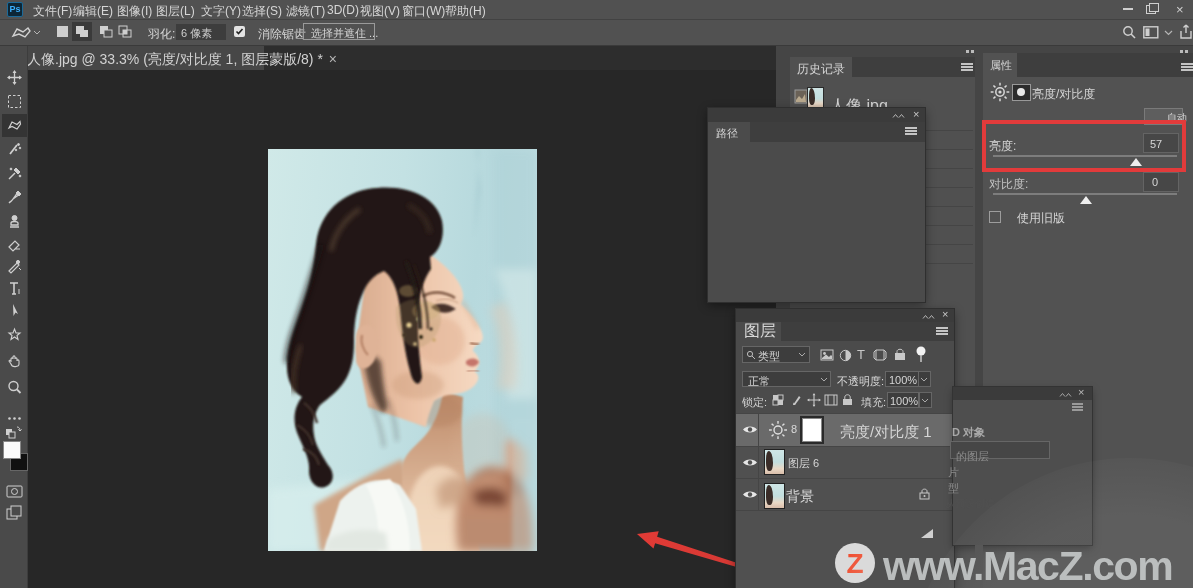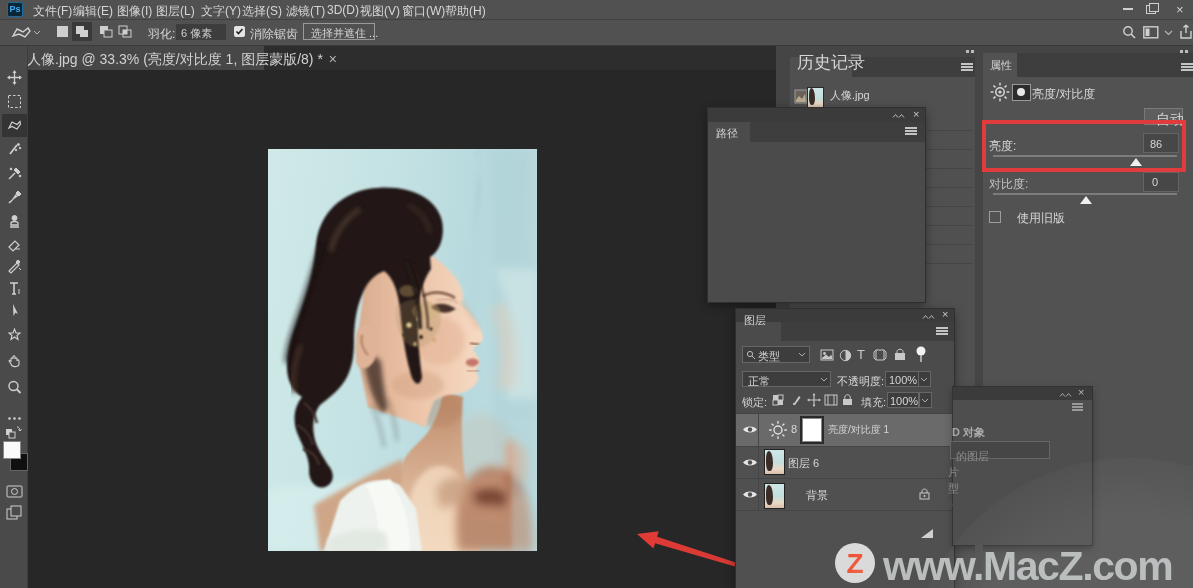--- a/index.html
+++ b/index.html
@@ -175,21 +175,21 @@
       <rect x="5" y="5" width="8" height="7" fill="none" stroke="#cfcfcf"></rect>
       <rect x="5" y="5" width="4" height="4" fill="#cfcfcf"></rect>
     </svg>
  <div class="abs tx" style="left:148px;top:7px">羽化:</div>
  <div class="abs" style="left:176px;top:5px;width:50px;height:16px;background:#3d3d3d"></div>
  <div class="abs tx" style="left:181px;top:7px;font-size:11px;color:#cfcfcf">6 像素</div>
  <div class="abs" style="left:234px;top:7px;width:11px;height:11px;background:#e4e4e4;border-radius:2px"></div>
  <svg class="abs" style="left:234px;top:7px" width="11" height="11">
       <path d="M2.5 5.5 L4.5 7.5 L8.5 3" stroke="#222" stroke-width="1.6" fill="none"></path>
     </svg>
- <div class="abs tx" style="left:250px;top:7px">消除锯齿</div>
+ <div class="abs tx" style="left:258px;top:7px">消除锯齿</div>
  <div class="abs" style="left:303px;top:4px;width:72px;height:17px;border:1px solid #9a9a9a;box-sizing:border-box"></div>
  <div class="abs tx" style="left:311px;top:7px;font-size:11px">选择并遮住 ...</div>
  <svg class="abs" style="left:1122px;top:6px" width="14" height="14">
       <circle cx="6" cy="6" r="4.2" stroke="#cfcfcf" fill="none" stroke-width="1.4"></circle>
       <path d="M9 9 L13 13" stroke="#cfcfcf" stroke-width="1.6"></path>
     </svg>
  <svg class="abs" style="left:1143px;top:7px" width="16" height="13">
       <rect x="0.8" y="0.8" width="14" height="11" stroke="#cfcfcf" fill="none" stroke-width="1.4"></rect>
       <rect x="2.5" y="2.5" width="4" height="7.5" fill="#cfcfcf"></rect>
     </svg>
@@ -283,34 +283,34 @@
       <rect x="1" y="4" width="10" height="10" stroke="#cfcfcf" fill="none"></rect>
       <rect x="5" y="1" width="10" height="10" stroke="#cfcfcf" fill="#4a4a4a"></rect>
     </svg>
   </div>
 
 <div class="abs" style="left:776px;top:46px;width:417px;height:542px;background:#454545"></div>
 
 <div class="abs" style="left:790px;top:57px;width:185px;height:531px;background:#505050"></div>
 <div class="abs" style="left:790px;top:57px;width:185px;height:20px;background:#3e3e3e"></div>
 <div class="abs" style="left:790px;top:57px;width:62px;height:20px;background:#505050"></div>
-<div class="abs tx" style="left:797px;top:51px;font-size:17px">历史记录</div>
+<div class="abs tx" style="left:797px;top:61px;font-size:12px">历史记录</div>
 <div class="abs" id="hist-menu" style="left:961px;top:63px;width:12px;height:1.5px;background:#c9c9c9;box-shadow:0 4px #c9c9c9,0 8px #c9c9c9;opacity:.0"></div>
 <div class="abs" style="left:961px;top:63px;width:12px;height:2px;background:#c4c4c4"></div>
 <div class="abs" style="left:961px;top:66px;width:12px;height:2px;background:#c4c4c4"></div>
 <div class="abs" style="left:961px;top:69px;width:12px;height:2px;background:#c4c4c4"></div>
 <div class="abs" id="histrow" style="left:790px;top:85px;width:185px;height:24px">
     <svg class="abs" style="left:4px;top:3px" width="15" height="17">
       <rect x="1" y="2" width="12" height="13" fill="#6b6257"></rect>
       <path d="M2 12 L5 8 L8 11 L11 6 L12 14 L2 14 Z" fill="#b9a98e"></path>
       <rect x="1" y="2" width="12" height="13" fill="none" stroke="#999"></rect>
     </svg>
     <div class="abs" style="left:17px;top:2px;width:15px;height:19px;background:linear-gradient(180deg,#cfe4e4 0%,#c4dede 55%,#e8d9c8 80%,#d9c2ae 100%);border:1px solid #2a2a2a"></div>
     <div class="abs" style="left:19px;top:3px;width:6px;height:17px;background:#3a2d28;border-radius:40% 60% 40% 40%"></div>
-    <div class="abs tx" style="left:40px;top:3px;font-size:11px">人像.jpg</div>
+    <div class="abs tx" style="left:40px;top:11px;font-size:16px">人像.jpg</div>
   </div>
 <div class="abs" id="histlines" style="left:790px;top:110px;width:185px;height:200px">
     <div class="abs" style="left:2px;top:20px;width:181px;height:1px;background:#454545"></div>
     <div class="abs" style="left:2px;top:39px;width:181px;height:1px;background:#454545"></div>
     <div class="abs" style="left:2px;top:58px;width:181px;height:1px;background:#454545"></div>
     <div class="abs" style="left:2px;top:77px;width:181px;height:1px;background:#454545"></div>
     <div class="abs" style="left:2px;top:96px;width:181px;height:1px;background:#454545"></div>
     <div class="abs" style="left:2px;top:115px;width:181px;height:1px;background:#454545"></div>
     <div class="abs" style="left:2px;top:134px;width:181px;height:1px;background:#454545"></div>
     <div class="abs" style="left:2px;top:153px;width:181px;height:1px;background:#454545"></div>
@@ -341,24 +341,24 @@
         <line x1="10.999999999999998" y1="4.5" x2="10.999999999999998" y2="1.6999999999999993"></line>
         <line x1="15.596194077712557" y1="6.40380592228744" x2="17.57609306503489" y2="4.423906934965106"></line>
       </g>
       <circle cx="11" cy="11" r="1.6" fill="#d8d8d8"></circle>
     </svg>
     <div class="abs" style="left:29px;top:7px;width:17px;height:15px;background:#2c2c2c;border:1px solid #999">
       <div class="abs" style="left:4px;top:3px;width:8px;height:8px;border-radius:50%;background:#e8e8e8"></div>
     </div>
     <div class="abs tx" style="left:49px;top:9px">亮度/对比度</div>
     <div class="abs" style="left:161px;top:31px;width:39px;height:17px;background:#5e5e5e;border:1px solid #7a7a7a;box-sizing:border-box"></div>
-    <div class="abs tx" style="left:173px;top:34px;font-size:14px">自动</div>
+    <div class="abs tx" style="left:184px;top:34px;font-size:10px">自动</div>
     <div class="abs tx" style="left:6px;top:61px">亮度:</div>
     <div class="abs" style="left:160px;top:56px;width:36px;height:20px;background:#474747;border:1px solid #646464;box-sizing:border-box"></div>
-    <div class="abs tx" style="left:167px;top:61px;font-size:11px">86</div>
+    <div class="abs tx" style="left:167px;top:61px;font-size:11px">57</div>
     <div class="abs" style="left:10px;top:78px;width:184px;height:2px;background:#7d7d7d"></div>
     <svg class="abs" style="left:146px;top:80px" width="14" height="10">
       <path d="M7 1 L13 9 L1 9 Z" fill="#efefef"></path>
     </svg>
     <div class="abs tx" style="left:6px;top:99px;color:#c2c2c2">对比度:</div>
     <div class="abs" style="left:160px;top:95px;width:36px;height:20px;background:#474747;border:1px solid #646464;box-sizing:border-box"></div>
     <div class="abs tx" style="left:169px;top:99px;font-size:11px">0</div>
     <div class="abs" style="left:10px;top:116px;width:184px;height:2px;background:#7d7d7d"></div>
     <svg class="abs" style="left:96px;top:118px" width="14" height="10">
       <path d="M7 1 L13 9 L1 9 Z" fill="#efefef"></path>
@@ -380,21 +380,21 @@
 </div>
 
 <div class="abs" id="layers-panel" style="left:736px;top:309px;width:218px;height:279px;background:#505050;box-shadow:0 3px 10px rgba(0,0,0,.45);outline:1px solid #2f2f2f">
  <div class="abs" style="left:0;top:0;width:218px;height:13px;background:#3b3b3b"></div>
  <svg class="abs" style="left:186px;top:5px" width="14" height="6">
       <path d="M1 4.5 L3.5 1.5 L6 4.5 M7 4.5 L9.5 1.5 L12 4.5" stroke="#b5b5b5" fill="none"></path>
     </svg>
  <div class="abs tx" style="left:206px;top:-1px;font-size:11px;color:#c9c9c9">×</div>
  <div class="abs" style="left:0;top:13px;width:218px;height:19px;background:#3e3e3e"></div>
  <div class="abs" style="left:0;top:13px;width:45px;height:19px;background:#4b4b4b"></div>
- <div class="abs tx" style="left:8px;top:4px;font-size:11px">图层</div>
+ <div class="abs tx" style="left:8px;top:12px;font-size:16px">图层</div>
  <div class="abs" style="left:200px;top:18px;width:12px;height:2px;background:#c4c4c4;box-shadow:0 3px #c4c4c4,0 6px #c4c4c4"></div>
  <div class="abs" id="layers-body" style="left:0;top:32px;width:218px;height:247px;background:#505050">
       <div class="abs" style="left:0;top:0;width:218px;height:27px;background:#4b4b4b"></div>
       <div class="abs" style="left:6px;top:5px;width:68px;height:17px;background:#3d3d3d;border:1px solid #666;box-sizing:border-box"></div>
       <svg class="abs" style="left:10px;top:9px" width="10" height="10">
         <circle cx="4" cy="4" r="2.6" stroke="#bbb" fill="none"></circle>
         <path d="M6 6 L9 9" stroke="#bbb"></path>
       </svg>
       <div class="abs tx" style="left:22px;top:8px;font-size:11px">类型</div>
       <svg class="abs" style="left:62px;top:11px" width="8" height="5">
@@ -479,37 +479,37 @@
           <line x1="11" y1="17.2" x2="11" y2="20"></line>
           <line x1="6.615937956643406" y1="15.384062043356595" x2="4.636038969321072" y2="17.36396103067893"></line>
           <line x1="4.8" y1="11" x2="2" y2="11.000000000000002"></line>
           <line x1="6.615937956643404" y1="6.615937956643406" x2="4.636038969321071" y2="4.636038969321072"></line>
           <line x1="10.999999999999998" y1="4.8" x2="10.999999999999998" y2="2"></line>
           <line x1="15.384062043356593" y1="6.615937956643404" x2="17.363961030678926" y2="4.636038969321071"></line>
         </g>
       </svg>
       <div class="abs tx" style="left:55px;top:82px;font-size:11px;color:#d9d9d9">8</div>
       <div class="abs" style="left:64px;top:75px;width:24px;height:28px;background:#fff;border:2px solid #2a2a2a;box-sizing:border-box;outline:1px solid #888;outline-offset:-3px"></div>
-      <div class="abs tx" style="left:92px;top:82px;font-size:10px">亮度/对比度 1</div>
+      <div class="abs tx" style="left:104px;top:82px;font-size:15px">亮度/对比度 1</div>
       <div class="abs" style="left:0;top:105px;width:218px;height:1px;background:#454545"></div>
       <svg class="abs" style="left:6px;top:116px" width="16" height="11">
         <path d="M1 5.5 C4 1.5 12 1.5 15 5.5 C12 9.5 4 9.5 1 5.5 Z" fill="#e6e6e6"></path>
         <circle cx="8" cy="5.5" r="2.2" fill="#505050"></circle>
       </svg>
       <div class="abs" style="left:28px;top:108px;width:19px;height:24px;background:linear-gradient(180deg,#cfe6e6 0%,#c2dede 50%,#ead9c6 78%,#d9bda9 100%);border:1px solid #222"></div>
       <div class="abs" style="left:30px;top:110px;width:7px;height:20px;background:#3a2d28;border-radius:40% 60% 40% 40%"></div>
       <div class="abs tx" style="left:52px;top:115px;font-size:11px">图层 6</div>
       <div class="abs" style="left:0;top:137px;width:218px;height:1px;background:#454545"></div>
       <svg class="abs" style="left:6px;top:148px" width="16" height="11">
         <path d="M1 5.5 C4 1.5 12 1.5 15 5.5 C12 9.5 4 9.5 1 5.5 Z" fill="#e6e6e6"></path>
         <circle cx="8" cy="5.5" r="2.2" fill="#505050"></circle>
       </svg>
       <div class="abs" style="left:28px;top:142px;width:19px;height:24px;background:linear-gradient(180deg,#cfe6e6 0%,#c2dede 50%,#ead9c6 78%,#d9bda9 100%);border:1px solid #222"></div>
       <div class="abs" style="left:30px;top:144px;width:7px;height:20px;background:#3a2d28;border-radius:40% 60% 40% 40%"></div>
-      <div class="abs tx" style="left:70px;top:147px;font-size:11px">背景</div>
+      <div class="abs tx" style="left:50px;top:147px;font-size:14px">背景</div>
       <svg class="abs" style="left:183px;top:146px" width="11" height="13">
         <rect x="1" y="6" width="9" height="6" fill="none" stroke="#c8c8c8"></rect>
         <path d="M3 6 L3 4 C3 1.5 8 1.5 8 4 L8 6" stroke="#c8c8c8" fill="none"></path>
         <circle cx="5.5" cy="9" r="1" fill="#c8c8c8"></circle>
       </svg>
       <div class="abs" style="left:0;top:169px;width:218px;height:1px;background:#454545"></div>
       <div class="abs" style="left:22px;top:72px;width:1px;height:98px;background:#454545"></div>
       <svg class="abs" style="left:185px;top:188px" width="12" height="9">
         <path d="M0 9 L12 9 L12 0 Z" fill="#d0d0d0"></path>
       </svg>

